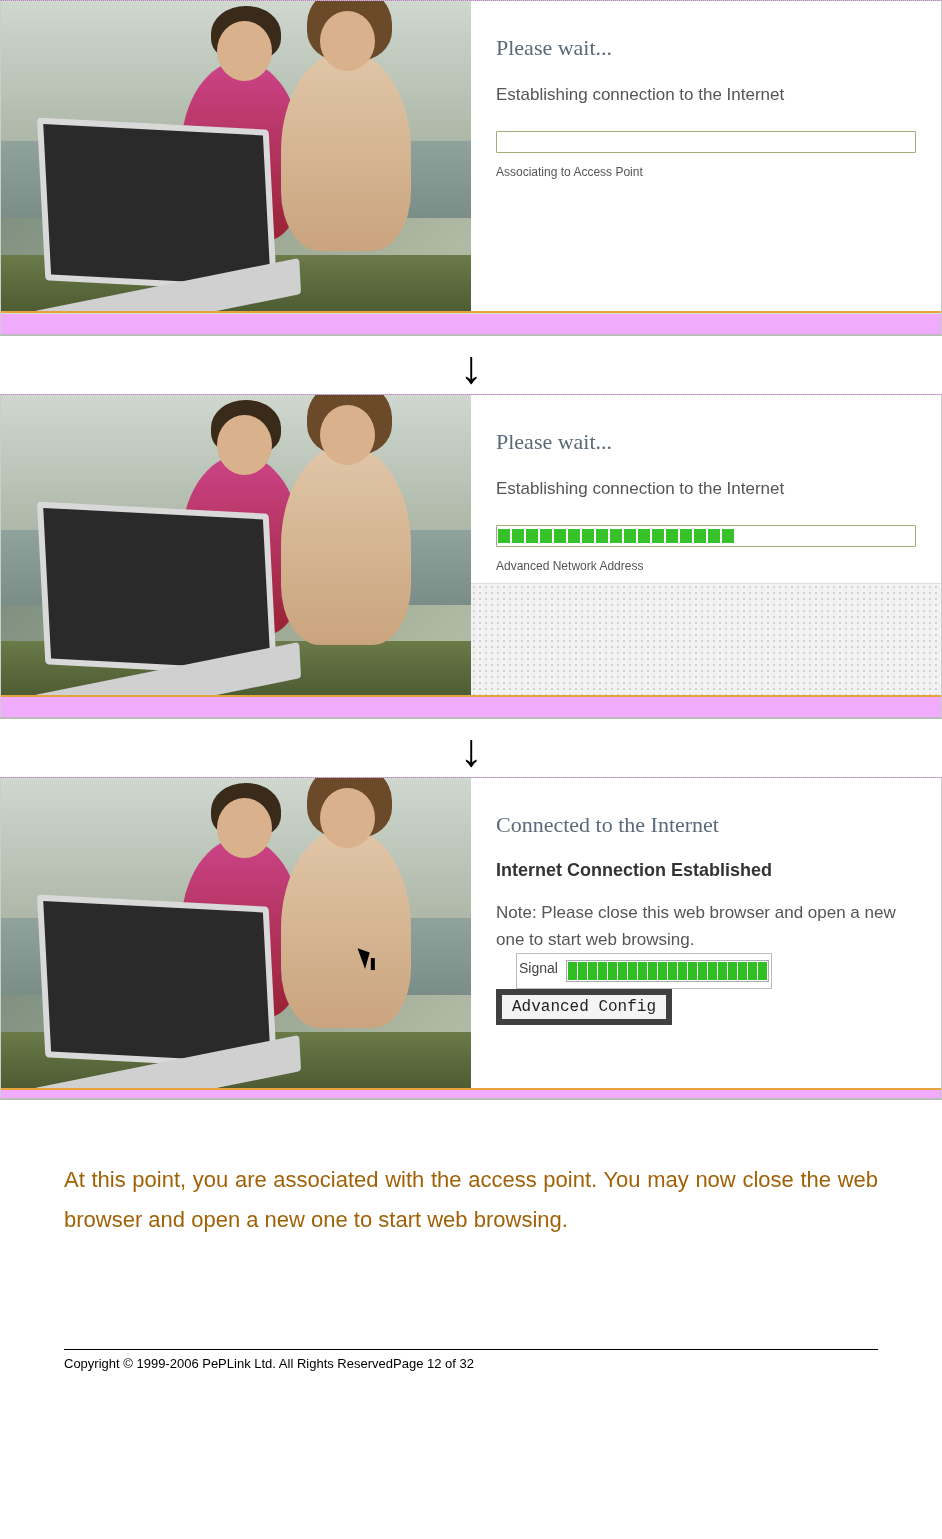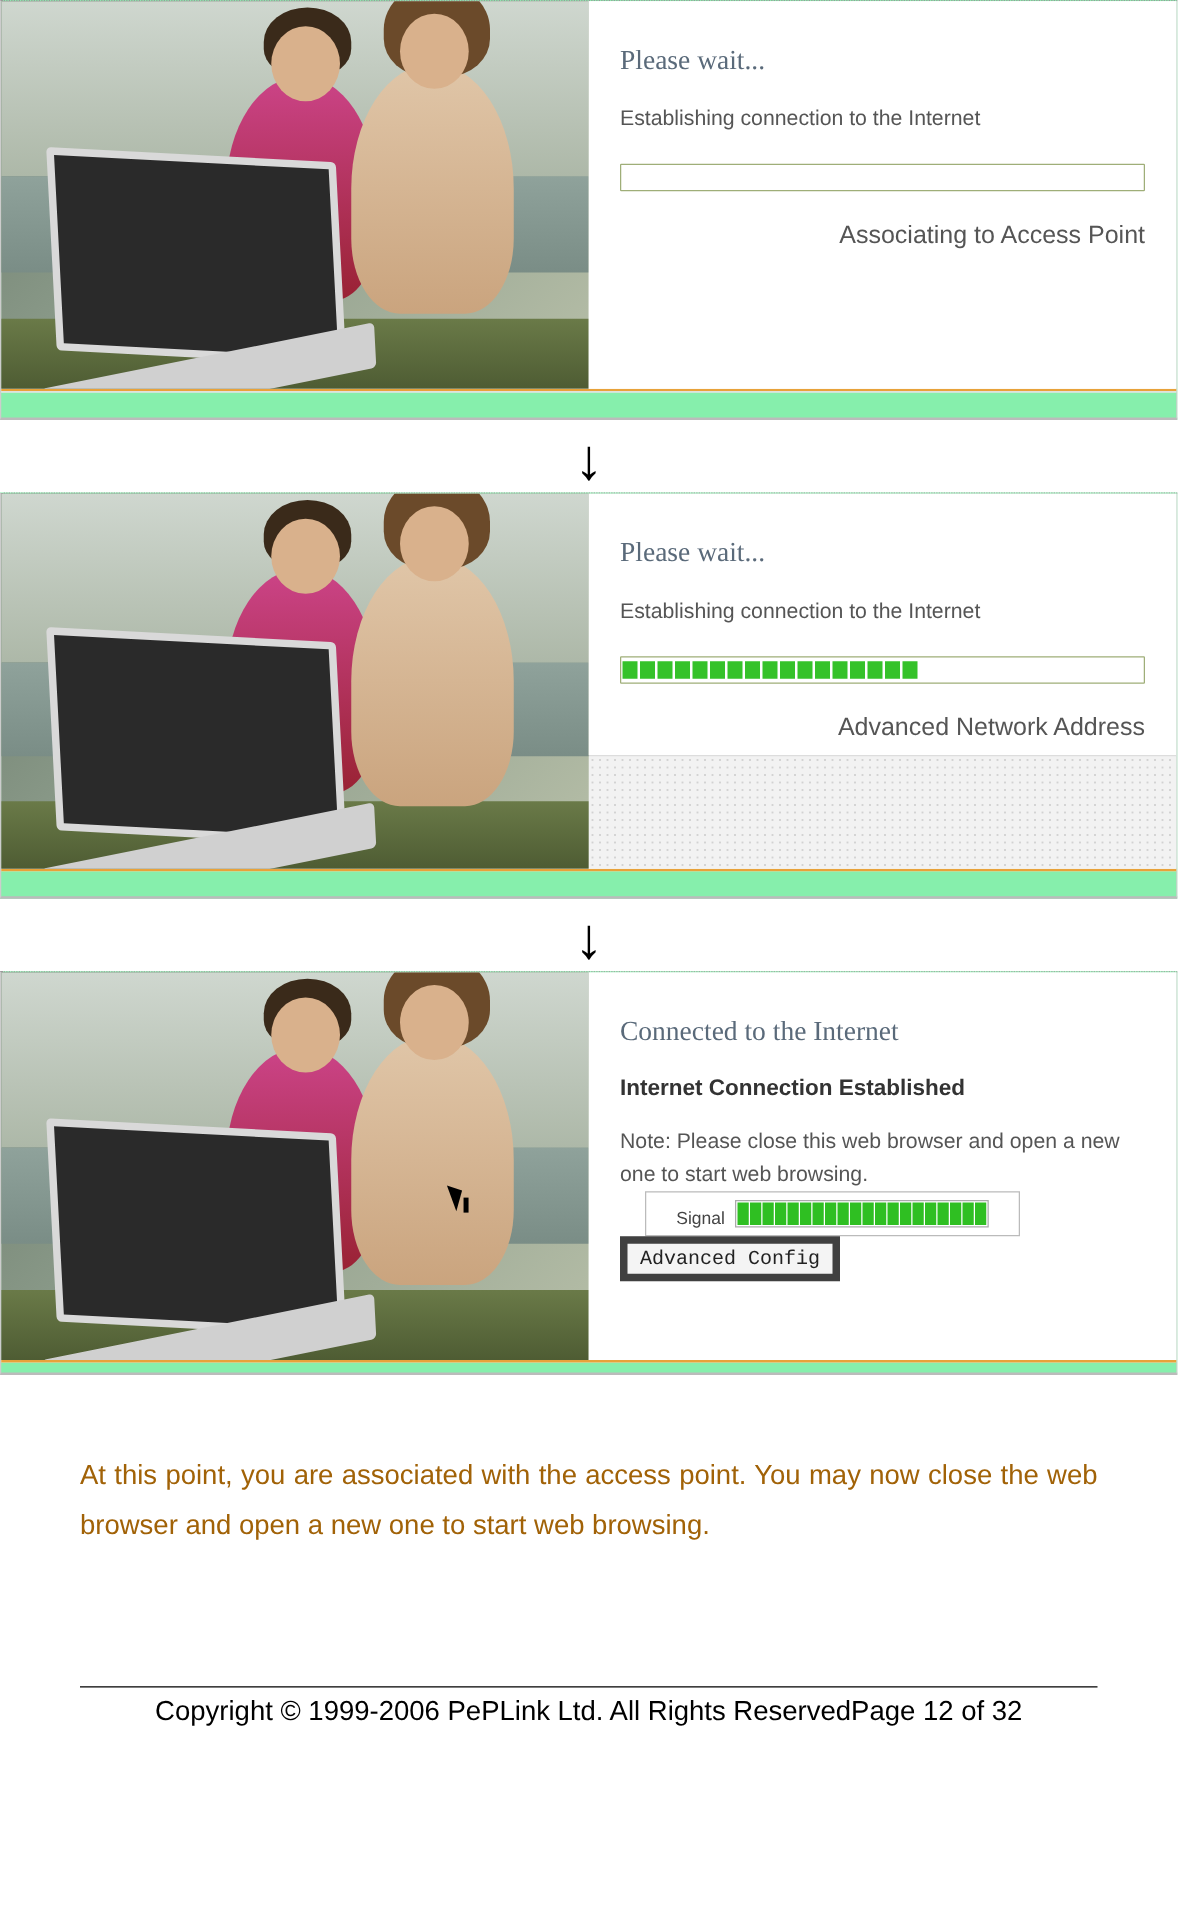--- a/index.html
+++ b/index.html
@@ -8,21 +8,21 @@
     font-family: Arial, Helvetica, sans-serif;
     background: #ffffff;
     color: #333;
     width: 942px;
   }
   .panel-outer {
     border-top: 1px dotted #999;
     border-bottom: 2px solid #bbb;
     border-left: 1px solid #ccc;
     border-right: 1px solid #ccc;
-    background: #86efac;
+    background: #f0abfc;
     padding-bottom: 20px;
     margin: 0 0 0 0;
   }
   .panel-outer.small-pad { padding-bottom: 8px; }
   .panel-inner {
     display: flex;
     background: #ffffff;
     border-bottom: 2px solid #e8a23a;
   }
   .photo-col {
@@ -105,24 +105,24 @@
     align-items:center;
     padding:1px;
     gap:2px;
     overflow:hidden;
   }
   .seg {
     width:12px; height:14px;
     background:#35c22a;
   }
   .progress-caption {
-    text-align:right;
+    text-align:left;
     color:#555;
-    font-size:20px;
-    margin-top:24px;
+    font-size:12px;
+    margin-top:12px;
   }
   .hatched {
     background-image: radial-gradient(#d2d2d2 1px, transparent 1px);
     background-size: 6px 6px;
     background-color:#f2f2f2;
     height:120px;
     border-top:1px solid #ddd;
   }
 
   .conn-title {
@@ -137,23 +137,23 @@
     font-size:18px;
     margin-bottom:18px;
   }
   .note-line{
     color:#555;
     font-size:17px;
     line-height:1.6;
   }
   .signal-box{
     border:1px solid #bbb;
-    padding:6px 24px;
+    padding:6px 2px;
     display:inline-flex;
-    align-items:flex-end;
+    align-items:flex-start;
     gap:8px;
     margin-left:20px;
   }
   .signal-label{
     font-family: Verdana, Geneva, sans-serif;
     font-size:14px;
     color:#444;
   }
   .signal-bars{
     display:flex; gap:1px;
@@ -190,22 +190,22 @@
     color:#a16207;
     line-height:1.8;
     text-align:justify;
     margin:60px 64px 0 64px;
   }
   .footer{
     border-top:1px solid #000;
     margin:110px 64px 20px 64px;
     padding-top:6px;
     display:flex;
-    justify-content:center;
-    font-size:22px;
+    justify-content:flex-start;
+    font-size:13px;
     color:#000;
   }
   .pn{ white-space:nowrap; }
 </style>
 </head>
 <body>
 
 <div class="panel-outer">
   <div class="panel-inner">
     <div class="photo-col h1">

